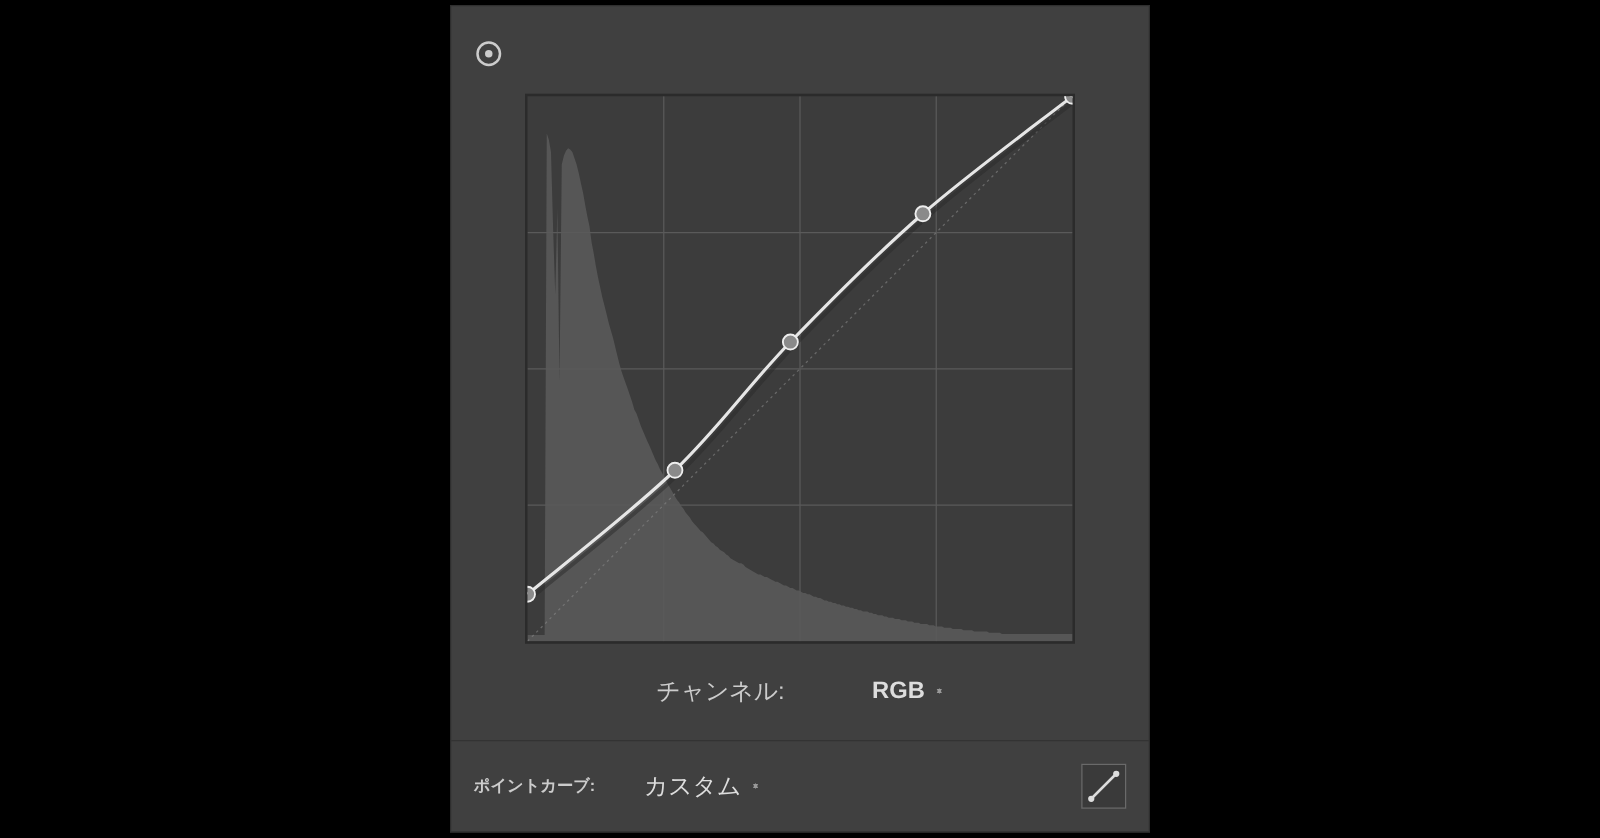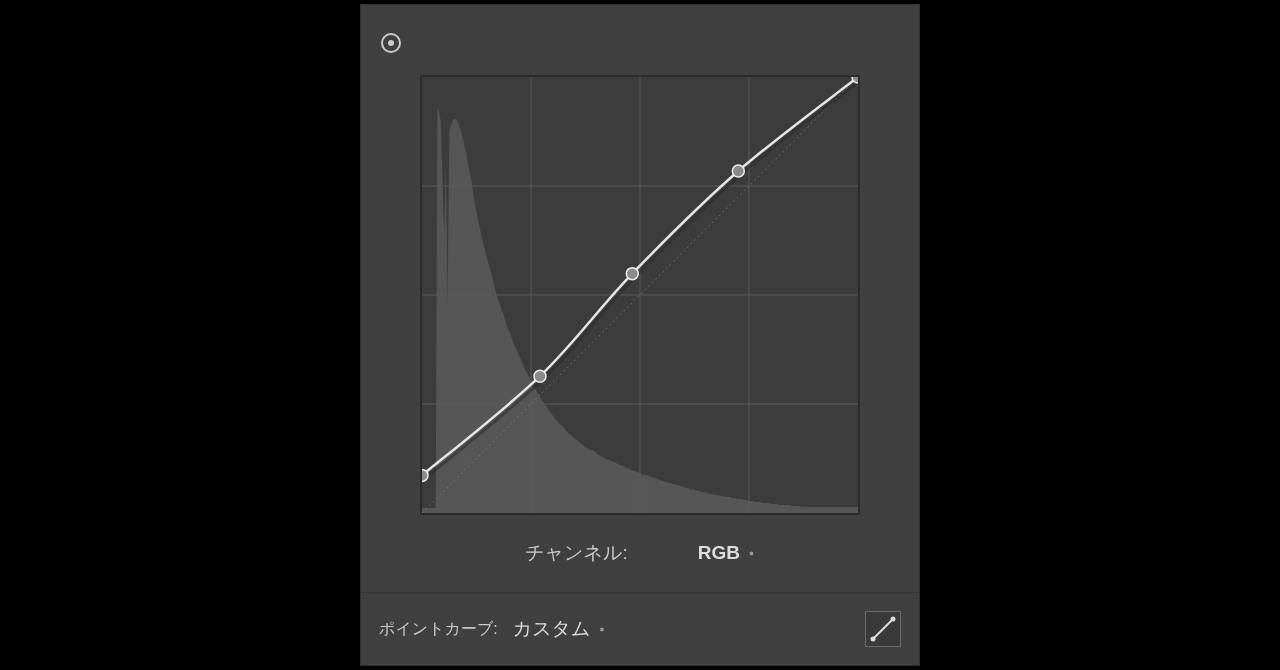--- a/index.html
+++ b/index.html
@@ -88,29 +88,31 @@
     .select-arrows::before { content: "▲"; font-size: 7px;}
     .select-arrows::after { content: "▼"; font-size: 7px;}
     .bottom-row {
       display: flex;
       align-items: center;
       padding: 18px 18px;
       gap: 15px;
     }
     .point-curve-label {
       color: #ccc;
-      font-size: 16px;
+      font-size: 13px;
+      font-weight: bold;
     }
     .point-curve-select {
       color: #ddd;
       font-size: 19px;
       display: flex;
       align-items: center;
       gap: 8px;
       cursor: pointer;
+      margin-left: 24px;
     }
     .flex-spacer { flex: 1; }
     .curve-mode-btn {
       width: 36px;
       height: 36px;
       background: #3a3a3a;
       border: 1px solid #6a6a6a;
       display: flex;
       align-items: center;
       justify-content: center;

